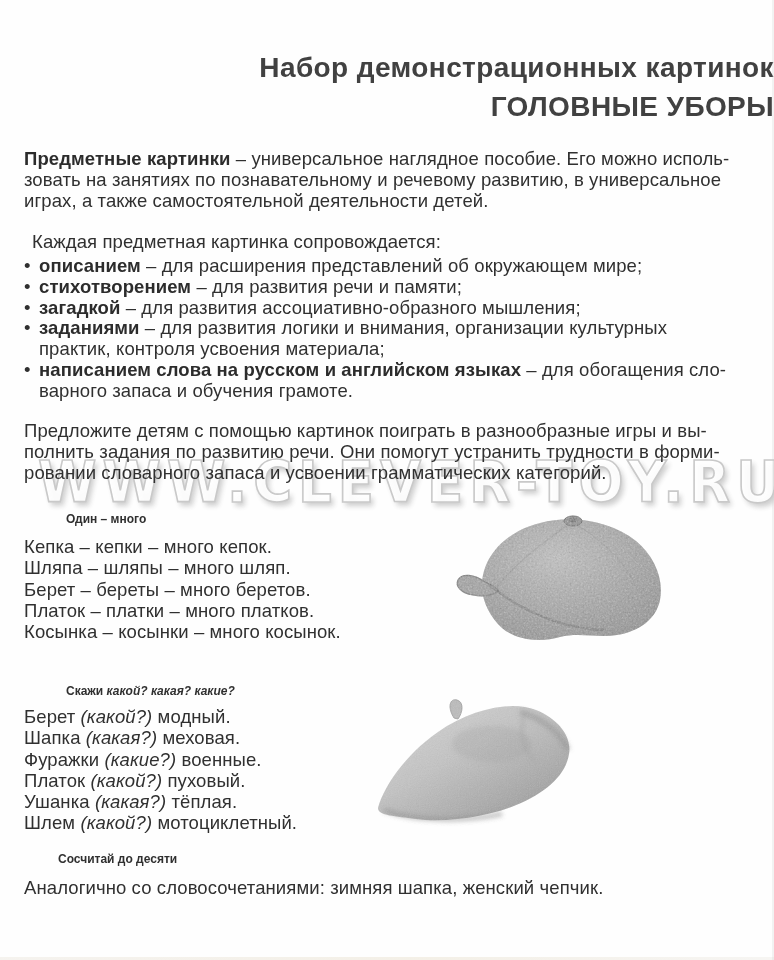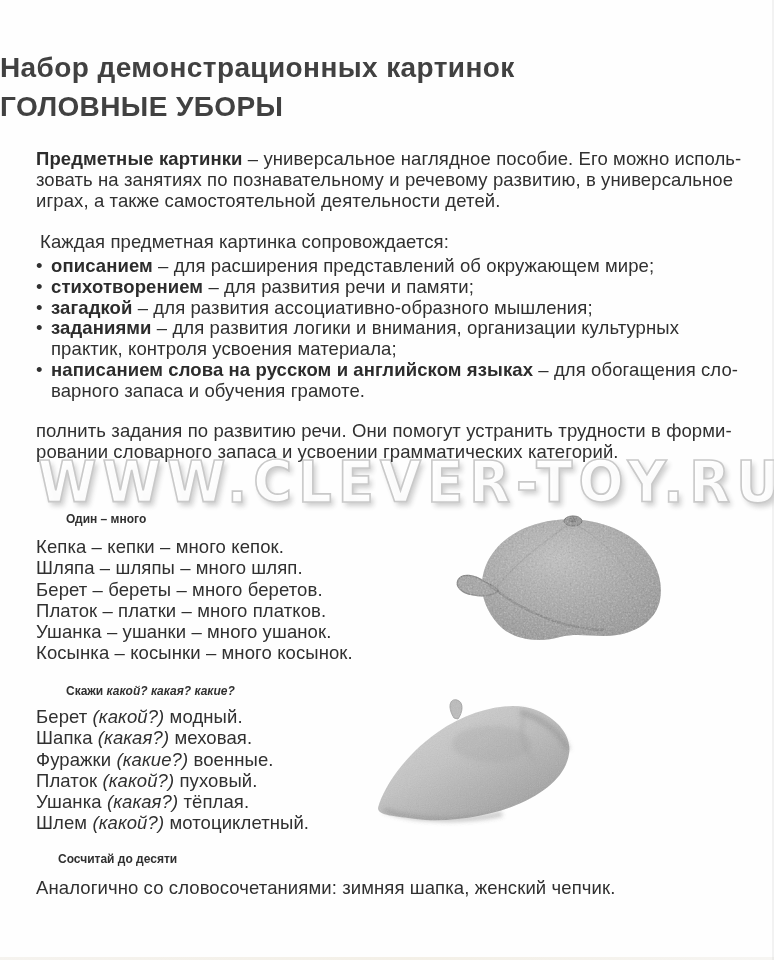--- a/index.html
+++ b/index.html
@@ -6,32 +6,32 @@
   html,body { background:#ffffff; }
   .page {
     position:relative; width:774px; height:960px;
     background:#fefefe; overflow:hidden;
     font-family:"Liberation Sans","DejaVu Sans",sans-serif;
     color:#303030;
   }
   
   .doc-title {
     position:absolute; top:48px; left:0; width:774px;
-    text-align:left; font-weight:bold; color:#414141;
+    text-align:right; font-weight:bold; color:#414141;
     font-size:28px; line-height:39px; letter-spacing:0.4px;
     z-index:2;
   }
   
-  .para { position:absolute; left:36px; font-size:18.5px; letter-spacing:0.1px; white-space:nowrap; z-index:2; }
+  .para { position:absolute; left:24px; font-size:18.5px; letter-spacing:0.1px; white-space:nowrap; z-index:2; }
   .para .line { display:block; height:20.8px; line-height:20.8px; }
   .list .line { height:21.3px; line-height:21.3px; }
   .count .line { height:22px; line-height:22px; }
   .subhead { position:absolute; left:66px; font-weight:bold; font-size:12px; white-space:nowrap; z-index:2; }
   .intro-block   { top:149px; }
-  .kazh-heading  { top:231px; left:40px; font-weight:normal; }
+  .kazh-heading  { top:231px; left:32px; font-weight:normal; }
   .bullets-block { top:256px; }
   .suggest-block { top:421px; }
   .one-heading   { top:512px; }
   .one-list      { top:536px; }
   .say-heading   { top:684px; }
   .say-list      { top:706px; }
   .count-heading { top:852px; left:58px; }
   .count-lines   { top:877px; }
   .dot { display:inline-block; width:15px; }
   .cont { padding-left:15px; }
@@ -80,31 +80,31 @@
     <div class="line"><span class="dot">•</span><b>описанием</b><span> – для расширения представлений об окружающем мире;</span></div>
     <div class="line"><span class="dot">•</span><b>стихотворением</b><span> – для развития речи и памяти;</span></div>
     <div class="line"><span class="dot">•</span><b>загадкой</b><span> – для развития ассоциативно-образного мышления;</span></div>
     <div class="line"><span class="dot">•</span><b>заданиями</b><span> – для развития логики и внимания, организации культурных</span></div>
     <div class="line cont">практик, контроля усвоения материала;</div>
     <div class="line"><span class="dot">•</span><b>написанием слова на русском и английском языках</b><span> – для обогащения сло-</span></div>
     <div class="line cont">варного запаса и обучения грамоте.</div>
   </div>
 
   <div class="para suggest-block">
+    <span class="line">Предложите детям с помощью картинок поиграть в разнообразные игры и вы-</span>
     <span class="line">полнить задания по развитию речи. Они помогут устранить трудности в форми-</span>
     <span class="line">ровании словарного запаса и усвоении грамматических категорий.</span>
   </div>
 
   <div class="subhead one-heading">Один – много</div>
   <div class="para list one-list">
     <div class="line">Кепка – кепки – много кепок.</div>
     <div class="line">Шляпа – шляпы – много шляп.</div>
     <div class="line">Берет – береты – много беретов.</div>
     <div class="line">Платок – платки – много платков.</div>
-    <div class="line">Ушанка – ушанки – много ушанок.</div>
     <div class="line">Косынка – косынки – много косынок.</div>
   </div>
 
   <svg class="fig-cap" viewBox="0 0 216 144">
     <defs>
       <radialGradient id="capGrad" cx="42%" cy="32%" r="78%">
         <stop offset="0%" stop-color="#c2c2c2"></stop>
         <stop offset="50%" stop-color="#a8a8a8"></stop>
         <stop offset="100%" stop-color="#8d8d8d"></stop>
       </radialGradient>

